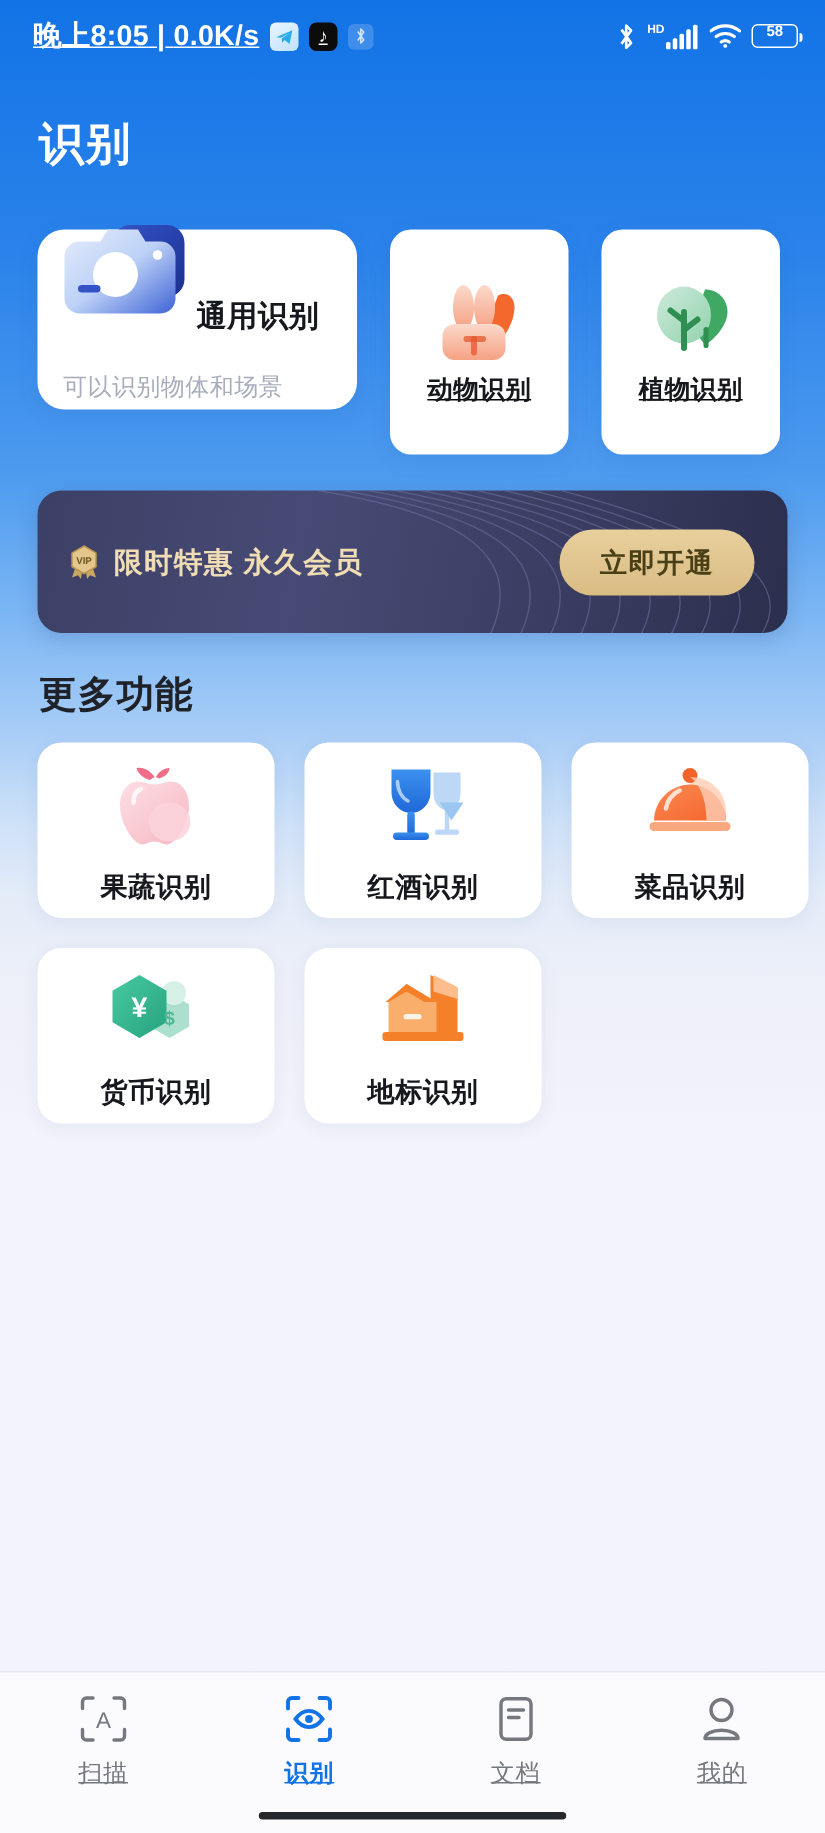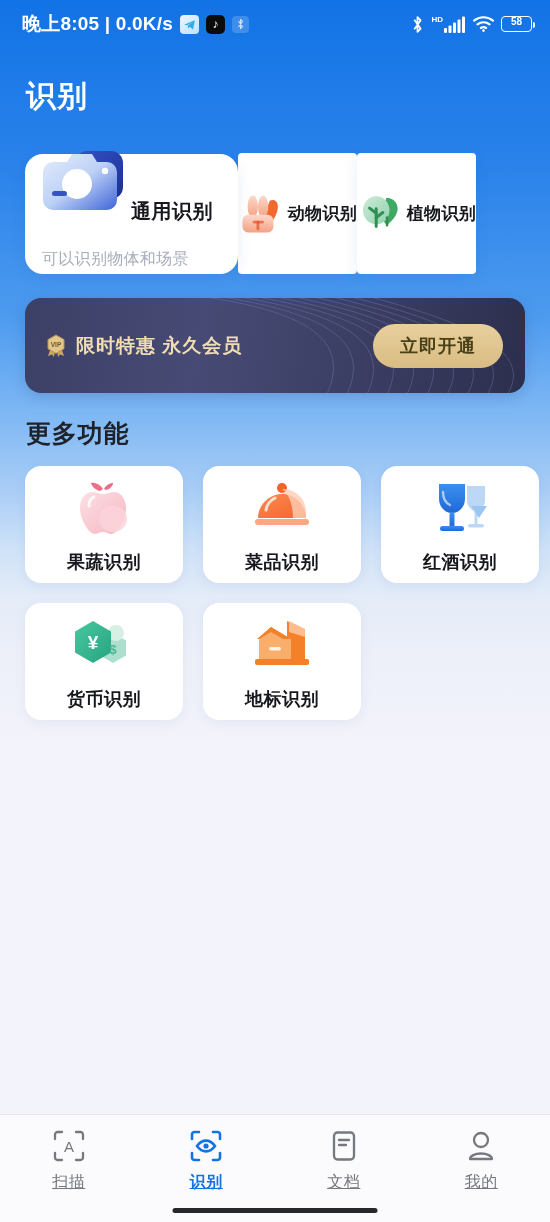--- a/index.html
+++ b/index.html
@@ -25,21 +25,21 @@
         #f2f3fb 62%,
         #f4f4fb 100%);
   }
 
   
   .statusbar {
     height:48px; display:flex; align-items:center;
     justify-content:space-between; padding:0 18px 0 22px;
     color:#fff;
   }
-  .sb-left { display:flex; align-items:center; gap:7px; }
+  .sb-left { display:flex; align-items:center; gap:7px;text-decoration:underline; }
   .sb-clock { font-size:19px; font-weight:600; letter-spacing:.2px; white-space:nowrap; }
   .ic-tg {
     width:19px; height:19px; border-radius:4px;
     background:linear-gradient(145deg,#eaf6ff,#bfe2fb);
     display:flex; align-items:center; justify-content:center;
   }
   .ic-tg svg { width:13px; height:13px; }
   .ic-tk {
     width:19px; height:19px; border-radius:5px; background:#0c0c0c;
     display:flex; align-items:center; justify-content:center;
@@ -66,41 +66,41 @@
   .batt span { font-size:10px; font-weight:700; color:#fff; line-height:1; }
 
   
   .page-title {
     color:#fff; font-size:30px; font-weight:700;
     padding:28px 0 0 26px; letter-spacing:1px;
   }
 
   
   .top-row {
-    display:flex; padding:36px 25px 0 25px; align-items:flex-end;
+    display:flex; gap:22px; padding:36px 25px 0 25px; align-items:flex-start;text-decoration:underline;
   }
   .card-main {
     position:relative; width:213px; height:120px;
     background:#fff; border-radius:18px;
     box-shadow:0 4px 14px rgba(30,80,160,.10);
   }
   .cam-icon { position:absolute; left:-2px; top:-16px; width:120px; height:86px; }
   .card-main-title {
     position:absolute; left:106px; top:44px;
     font-size:20px; font-weight:700; color:#16181d; letter-spacing:.5px;
     white-space:nowrap;
   }
   .card-main-sub {
     position:absolute; left:17px; bottom:4px;
     font-size:16px; color:#a7adbb; letter-spacing:.3px; white-space:nowrap;
   }
   .card-sm {
-    width:119px; height:121px; background:#fff; border-radius:4px;
+    width:119px; height:150px; background:#fff; border-radius:14px;
     box-shadow:0 4px 14px rgba(30,80,160,.10);
-    display:flex; flex-direction:row; align-items:center;
+    display:flex; flex-direction:column; align-items:center;
     justify-content:center; gap:4px;
   }
   .card-sm .ic { width:62px; height:58px; }
   .card-sm .lb {
     font-size:17px; font-weight:700; color:#16181d;
     letter-spacing:.3px; white-space:nowrap;
   }
 
   
   .vip {
@@ -337,53 +337,53 @@
         <path d="M21 16c-7 0-12 7-12 16 0 12 9 26 15 26 3 0 4-2 8-2s5 2 8 2c6 0 15-14 15-26 0-9-5-16-12-16-4 0-6 2-11 2s-7-2-11-2z" fill="url(#apG)"></path>
         <ellipse cx="42" cy="43" rx="14" ry="13" fill="#fcd3da" opacity=".85"></ellipse>
         <path d="M18 30c0-5 2-8 5-9" stroke="#ffffff" stroke-width="3" stroke-linecap="round" fill="none" opacity=".8"></path>
       </svg>
       <div class="glb">果蔬识别</div>
     </div>
 
     <div class="gcard">
       <svg class="gic" viewBox="0 0 66 62">
         <defs>
-          <linearGradient id="dmG" x1="0" y1="0" x2="1" y2="1">
-            <stop offset="0" stop-color="#fb8a53"></stop>
-              <stop offset="1" stop-color="#f4642a"></stop>
-          </linearGradient>
-        </defs>
-        <path d="M33 13c14 0 24 10 24 23v6H33z" fill="#ffd6c2" opacity=".9"></path>
-        <circle cx="33" cy="12" r="5" fill="#f4642a"></circle>
-        <path d="M9 42c0-13 11-24 24-24s24 11 24 24z" fill="url(#dmG)"></path>
-        <path d="M33 13c14 0 24 11 24 29h-13c0-16-6-26-11-29z" fill="#ffd6c2" opacity=".75"></path>
-        <rect x="6" y="43" width="54" height="6" rx="3" fill="#faa87f"></rect>
-        <path d="M17 34c1-6 5-10 9-12" stroke="#ffffff" stroke-width="3" stroke-linecap="round" fill="none" opacity=".75"></path>
-      </svg>
-      <div class="glb">菜品识别</div>
-    </div>
-
-    <div class="gcard">
-      <svg class="gic" viewBox="0 0 66 62">
-        <defs>
           <linearGradient id="wnG" x1="0" y1="0" x2="0" y2="1">
             <stop offset="0" stop-color="#3b90ef"></stop>
               <stop offset="1" stop-color="#1f68d8"></stop>
           </linearGradient>
         </defs>
         <path d="M40 10h18v14c0 6-4 11-9 11s-9-5-9-11z" fill="#bcd8f6"></path>
         <rect x="47.5" y="34" width="3" height="16" rx="1.5" fill="#bcd8f6"></rect>
         <rect x="41" y="48" width="16" height="3.5" rx="1.7" fill="#bcd8f6"></rect>
         <path d="M44 30l8 12 8-12z" fill="#9cc6f2"></path>
         <path d="M12 8h26v15c0 8-6 14-13 14s-13-6-13-14z" fill="url(#wnG)"></path>
         <rect x="22.5" y="36" width="5" height="16" rx="2.5" fill="url(#wnG)"></rect>
         <rect x="13" y="50" width="24" height="5" rx="2.5" fill="url(#wnG)"></rect>
         <path d="M16 16c0 6 3 11 7 13" stroke="#ffffff" stroke-width="2.4" stroke-linecap="round" fill="none" opacity=".6"></path>
       </svg>
       <div class="glb">红酒识别</div>
+    </div>
+
+    <div class="gcard">
+      <svg class="gic" viewBox="0 0 66 62">
+        <defs>
+          <linearGradient id="dmG" x1="0" y1="0" x2="1" y2="1">
+            <stop offset="0" stop-color="#fb8a53"></stop>
+              <stop offset="1" stop-color="#f4642a"></stop>
+          </linearGradient>
+        </defs>
+        <path d="M33 13c14 0 24 10 24 23v6H33z" fill="#ffd6c2" opacity=".9"></path>
+        <circle cx="33" cy="12" r="5" fill="#f4642a"></circle>
+        <path d="M9 42c0-13 11-24 24-24s24 11 24 24z" fill="url(#dmG)"></path>
+        <path d="M33 13c14 0 24 11 24 29h-13c0-16-6-26-11-29z" fill="#ffd6c2" opacity=".75"></path>
+        <rect x="6" y="43" width="54" height="6" rx="3" fill="#faa87f"></rect>
+        <path d="M17 34c1-6 5-10 9-12" stroke="#ffffff" stroke-width="3" stroke-linecap="round" fill="none" opacity=".75"></path>
+      </svg>
+      <div class="glb">菜品识别</div>
     </div>
 
     <div class="gcard">
       <svg class="gic" viewBox="0 0 66 62">
         <defs>
           <linearGradient id="hxG" x1="0" y1="0" x2="1" y2="1">
             <stop offset="0" stop-color="#48c9a0"></stop>
               <stop offset="1" stop-color="#26a37f"></stop>
           </linearGradient>
         </defs>

